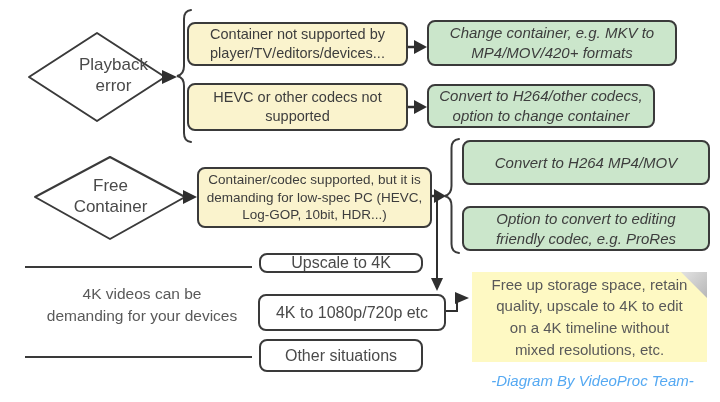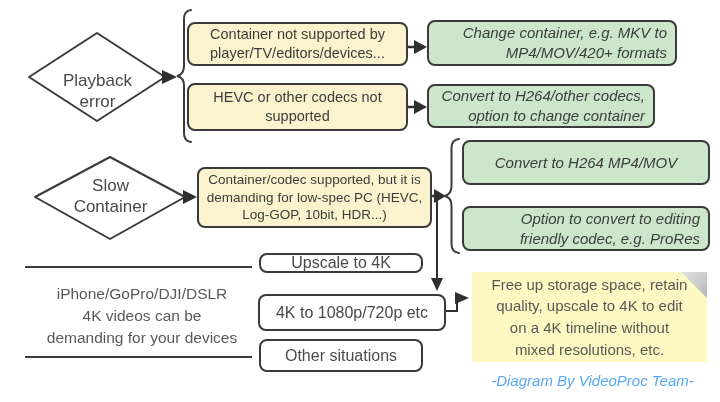--- a/index.html
+++ b/index.html
@@ -9,21 +9,21 @@
   }
   svg{position:absolute;left:0;top:0;}
   .box{
     position:absolute;box-sizing:border-box;
     border:2px solid #3a3a3a;border-radius:8px;
     display:flex;align-items:center;justify-content:center;
     text-align:center;color:#3d3d3d;
   }
   .cause{background:#FAF3CD;font-size:14.5px;line-height:1.3;padding:0 8px;}
   .cause.small{font-size:13.5px;padding:0 3px;}
-  .solution{background:#CBE6CB;font-style:italic;font-size:15px;line-height:1.32;padding:0 8px;text-align:right;}
+  .solution{background:#CBE6CB;font-style:italic;font-size:15px;line-height:1.32;padding:0 8px;}
   .option{background:#ffffff;font-size:16px;color:#4a4a4a;padding:0 6px;}
   .diamond-label{
     position:absolute;text-align:center;font-size:17px;color:#4a4a4a;line-height:1.25;
   }
   .side-text{
     position:absolute;text-align:center;font-size:15.5px;color:#595959;line-height:1.42;
   }
   .side-text span{display:block;}
   .note{
     position:absolute;box-sizing:border-box;background:#fef9c3;color:#595959;
@@ -71,42 +71,41 @@
     <line x1="437" y1="197" x2="437" y2="279" stroke="#2f2f2f" stroke-width="2"></line>
     <polygon points="431,278 443,278 437,291" fill="#2f2f2f"></polygon>
 
     <line x1="25" y1="267" x2="252" y2="267" stroke="#3a3a3a" stroke-width="2"></line>
     <line x1="25" y1="357" x2="252" y2="357" stroke="#3a3a3a" stroke-width="2"></line>
 
     <polyline points="446,311 457,311 457,298" fill="none" stroke="#2f2f2f" stroke-width="2"></polyline>
     <polygon points="455,292 469,298 455,304" fill="#2f2f2f"></polygon>
   </svg>
 
-  <div class="diamond-label" style="left:40px;top:54px;width:115px;margin-top:16px;">
+  <div class="diamond-label" style="left:56px;top:54px;width:115px;">
     <span>Playback</span><br>
     <span>error</span>
   </div>
   <div class="diamond-label" style="left:42px;top:175px;width:137px;">
-    <span>Slow</span><br>
+    <span>Free</span><br>
     <span>Container</span>
   </div>
 
   <div class="box cause" style="left:187px;top:83px;width:221px;height:48px;">HEVC or other codecs not supported</div>
   <div class="box cause" style="left:187px;top:22px;width:221px;height:44px;">Container not supported by player/TV/editors/devices...</div>
 
   <div class="box solution" style="left:427px;top:20px;width:250px;height:46px;">Change container, e.g. MKV to MP4/MOV/420+ formats</div>
   <div class="box solution" style="left:427px;top:84px;width:228px;height:44px;">Convert to H264/other codecs, option to change container</div>
 
   <div class="box cause small" style="left:197px;top:167px;width:235px;height:61px;">Container/codec supported, but it is demanding for low-spec PC (HEVC, Log-GOP, 10bit, HDR...)</div>
 
   <div class="box solution" style="left:462px;top:140px;width:248px;height:45px;">Convert to H264 MP4/MOV</div>
   <div class="box solution" style="left:462px;top:206px;width:248px;height:45px;">Option to convert to editing friendly codec, e.g. ProRes</div>
 
   <div class="side-text" style="left:28px;top:283px;width:228px;">
-    <span>iPhone/GoPro/DJI/DSLR</span>
     <span>4K videos can be</span>
     <span>demanding for your devices</span>
   </div>
 
   <div class="box option" style="left:259px;top:253px;width:164px;height:20px;">Upscale to 4K</div>
   <div class="box option" style="left:258px;top:294px;width:188px;height:37px;">4K to 1080p/720p etc</div>
   <div class="box option" style="left:259px;top:339px;width:164px;height:33px;">Other situations</div>
 
   <div class="note" style="left:472px;top:272px;width:235px;height:90px;">
     <div class="fold"></div>

